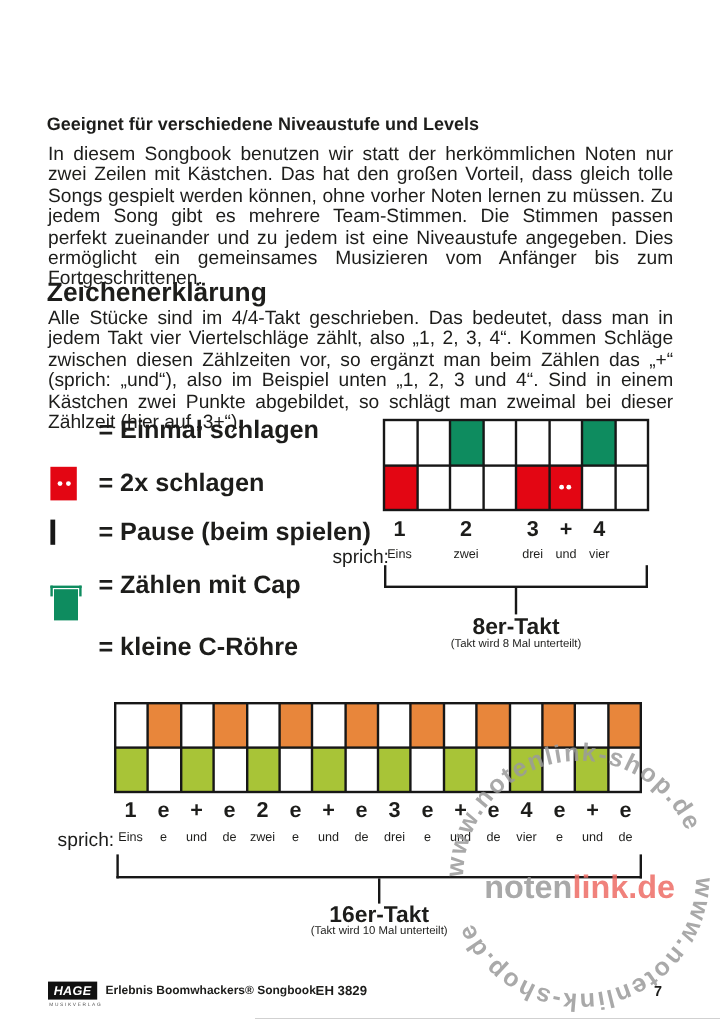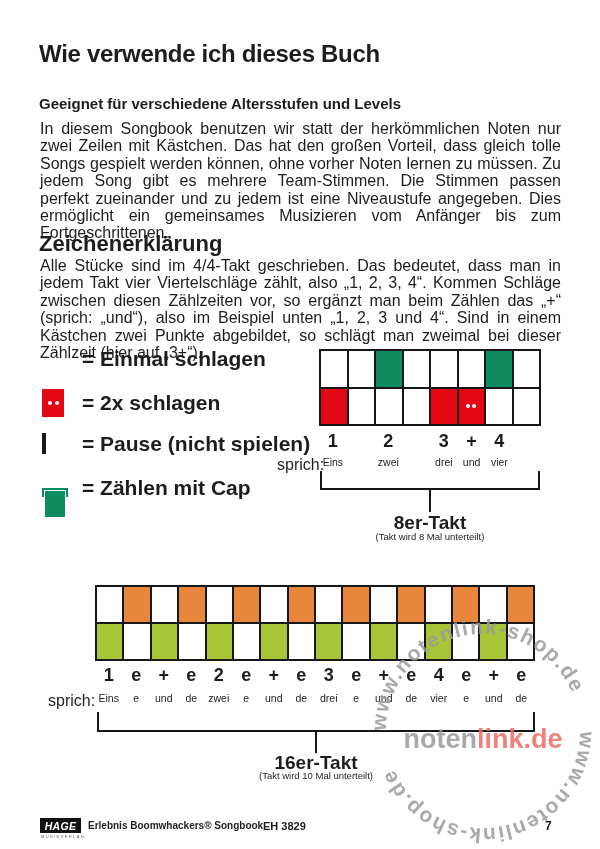--- a/index.html
+++ b/index.html
@@ -80,50 +80,58 @@
              letter-spacing:1.5px;fill:var(--wm_gray);}
   .wm-center{font-family:"Liberation Sans",sans-serif;font-size:27px;font-weight:700;}
   .wm-gray{fill:var(--wm_gray);}
   .wm-red{fill:var(--wm_red);}
 </style>
 </head>
 <body>
 
 <div class="page">
 
-  <div class="abs h1">Wie verwende ich dieses Buch</div>
-
-  <div class="abs h2a">Geeignet für verschiedene Altersstufen und Levels</div>
+
+  <div class="abs h2a">Geeignet für verschiedene Niveaustufe und Levels</div>
   <div class="abs para p1">In diesem Songbook benutzen wir statt der herkömmlichen Noten nur zwei Zeilen mit Kästchen. Das hat den großen Vorteil, dass gleich tolle Songs gespielt werden können, ohne vorher Noten lernen zu müssen. Zu jedem Song gibt es mehrere Team-Stimmen. Die Stimmen passen perfekt zueinander und zu jedem ist eine Niveaustufe angegeben. Dies ermöglicht ein gemeinsames Musizieren vom Anfänger bis zum Fortgeschrittenen.</div>
 
   <div class="abs h2b">Zeichenerklärung</div>
   <div class="abs para p2">Alle Stücke sind im 4/4-Takt geschrieben. Das bedeutet, dass man in jedem Takt vier Viertelschläge zählt, also „1, 2, 3, 4“. Kommen Schläge zwischen diesen Zählzeiten vor, so ergänzt man beim Zählen das „+“ (sprich: „und“), also im Beispiel unten „1, 2, 3 und 4“. Sind in einem Kästchen zwei Punkte abgebildet, so schlägt man zweimal bei dieser Zählzeit (hier auf „3+“).</div>
 
   <div class="abs legend-row" style="top:345px;height:28px;">
     <span class="legend-icon"><span class="sq-green"></span></span>
     <span class="legend-label">= Einmal schlagen</span>
   </div>
   <div class="abs legend-row" style="top:389px;height:28px;align-items:center;">
     <span class="legend-icon">
       <span class="sq-red">
           <i class="dot"></i>
           <i class="dot"></i>
         </span>
     </span>
     <span class="legend-label">= 2x schlagen</span>
   </div>
   <div class="abs legend-row" style="top:429px;height:30px;">
     <span class="legend-icon"><span class="sq-white"></span></span>
-    <span class="legend-label">= Pause (nicht spielen)</span>
+    <span class="legend-label">= Pause (beim spielen)</span>
   </div>
   <div class="abs legend-row" style="top:473px;height:30px;">
     <span class="legend-icon">
       <span class="tube-wrap"><span class="tube-cap"></span><span class="tube-body"></span></span>
     </span>
     <span class="legend-label">= Zählen mit Cap</span>
+  </div>
+  <div class="abs legend-row" style="top:521px;height:37px;">
+    <span class="legend-icon">
+      <span class="sq-redc">
+        <span class="c-big">C</span>
+        <span class="c-small">kl.</span>
+      </span>
+    </span>
+    <span class="legend-label">= kleine C-Röhre</span>
   </div>
 
   <div class="abs grid grid8">
 
     <div class="cell white"></div>
       <div class="cell white"></div>
       <div class="cell green"></div>
       <div class="cell white"></div>
       <div class="cell white"></div>
       <div class="cell white"></div>

